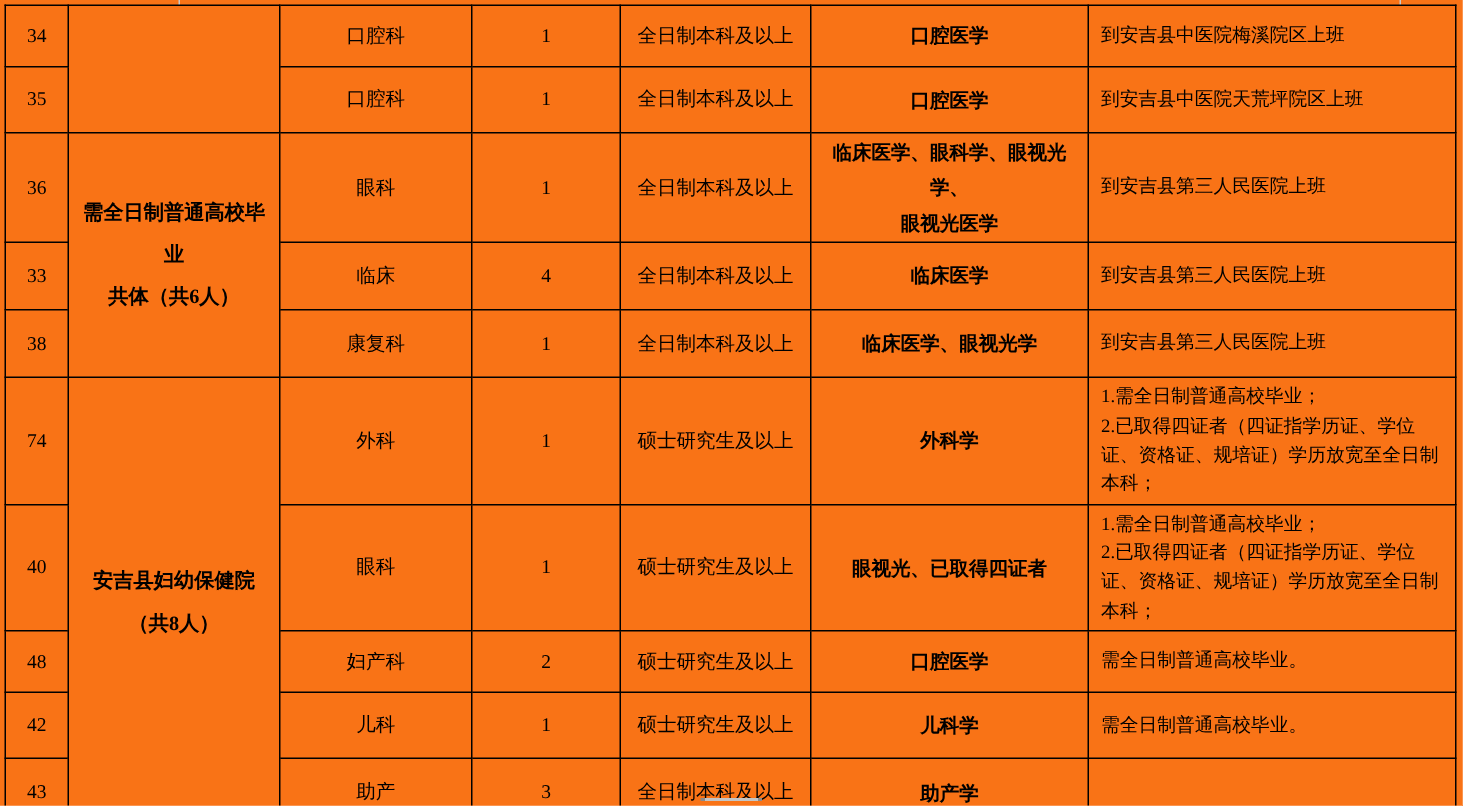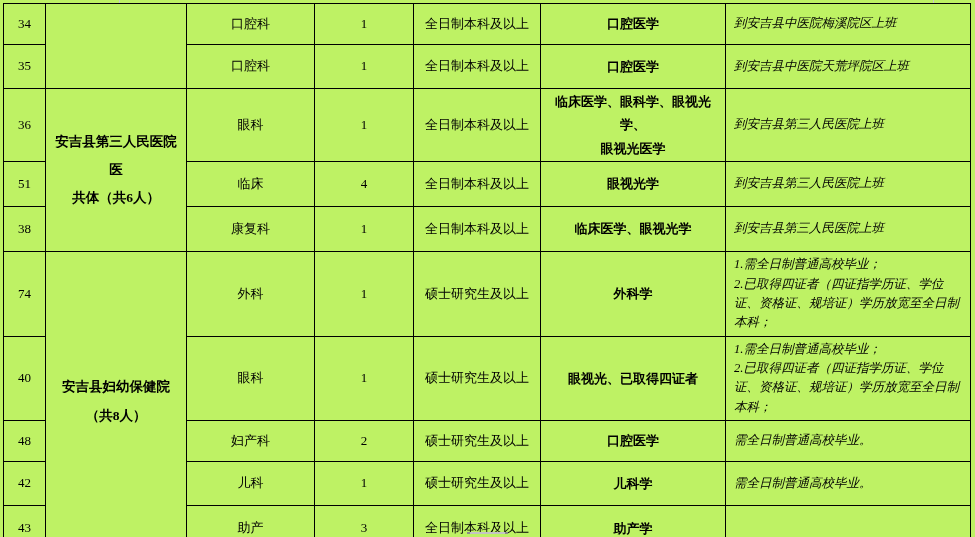--- a/index.html
+++ b/index.html
@@ -1,21 +1,21 @@
 <!DOCTYPE html>
 <html><head>
 <meta charset="utf-8">
 <style>
   html, body { margin:0; padding:0; }
   body {
     width:975px; height:537px; background:#ffffff;
     font-family:"Liberation Serif","DejaVu Serif",serif;
     color:#000000;
   }
-  .page { position:relative; width:975px; height:537px; overflow:hidden; background:#bef264; }
+  .page { position:relative; width:975px; height:537px; overflow:hidden; background:#f97316; }
 
   table.recruit {
     position:absolute; left:3px; top:3px; width:967px;
     border-collapse:collapse; table-layout:fixed;
   }
   td {
     border:1px solid #000000;
     text-align:center; vertical-align:middle;
     font-size:13px; line-height:1.6;
     padding:1px 3px; overflow:hidden;
@@ -28,21 +28,20 @@
 
   td.c-org {
     font-weight:bold; font-size:13.5px;
     white-space:pre-line; line-height:2.1;
   }
   td.c-major { white-space:pre-line; line-height:1.8;font-weight:bold; }
   td.c-remark {
     text-align:left; padding:3px 8px;
     line-height:1.55; font-size:12.5px;
     white-space:pre-line;
-    font-style:italic;
   }
 
   
   .tick { position:absolute; top:0; width:1px; height:4px; background:#c9c9c9; }
   .tick-a { left:119px; }
   .tick-b { left:933px; }
   .smudge {
     position:absolute; left:467px; top:532px; width:41px; height:2px;
     background:linear-gradient(to right,#8a8a8a 0 3px,#c4c4c4 3px 38px,#8a8a8a 38px);
   }
@@ -77,35 +76,35 @@
       <tr class="r35">
         <td class="c-no">35</td>
         <td class="c-dept">口腔科</td>
         <td class="c-count">1</td>
         <td class="c-edu">全日制本科及以上</td>
         <td class="c-major">口腔医学</td>
         <td class="c-remark">到安吉县中医院天荒坪院区上班</td>
       </tr>
       <tr class="r36">
         <td class="c-no">36</td>
-        <td class="c-org" rowspan="3">安吉县第三人民医院医
+        <td class="c-org" rowspan="3">需全日制普通高校毕业
 共体（共6人）</td>
         <td class="c-dept">眼科</td>
         <td class="c-count">1</td>
         <td class="c-edu">全日制本科及以上</td>
         <td class="c-major">临床医学、眼科学、眼视光学、
 眼视光医学</td>
         <td class="c-remark">到安吉县第三人民医院上班</td>
       </tr>
       <tr class="r37">
-        <td class="c-no">51</td>
+        <td class="c-no">33</td>
         <td class="c-dept">临床</td>
         <td class="c-count">4</td>
         <td class="c-edu">全日制本科及以上</td>
-        <td class="c-major">眼视光学</td>
+        <td class="c-major">临床医学</td>
         <td class="c-remark">到安吉县第三人民医院上班</td>
       </tr>
       <tr class="r38">
         <td class="c-no">38</td>
         <td class="c-dept">康复科</td>
         <td class="c-count">1</td>
         <td class="c-edu">全日制本科及以上</td>
         <td class="c-major">临床医学、眼视光学</td>
         <td class="c-remark">到安吉县第三人民医院上班</td>
       </tr>

